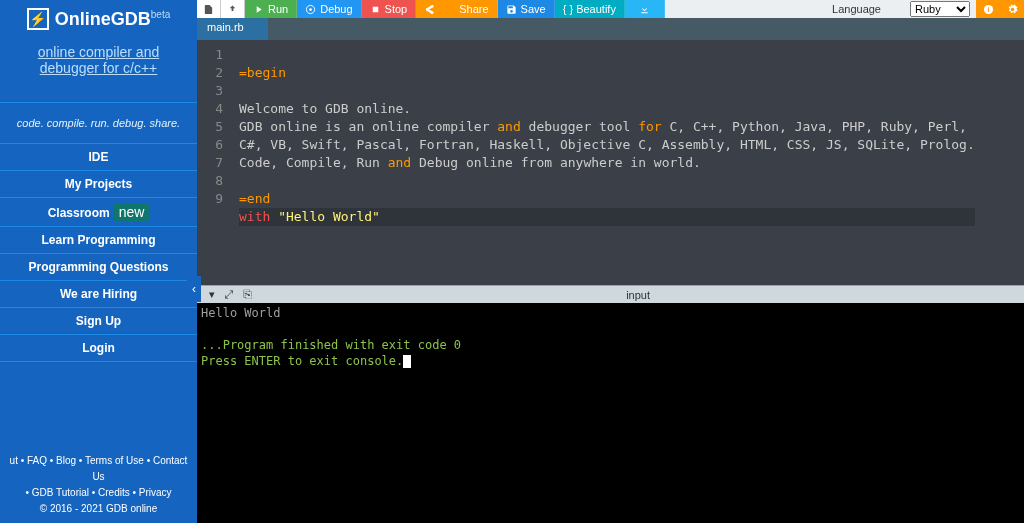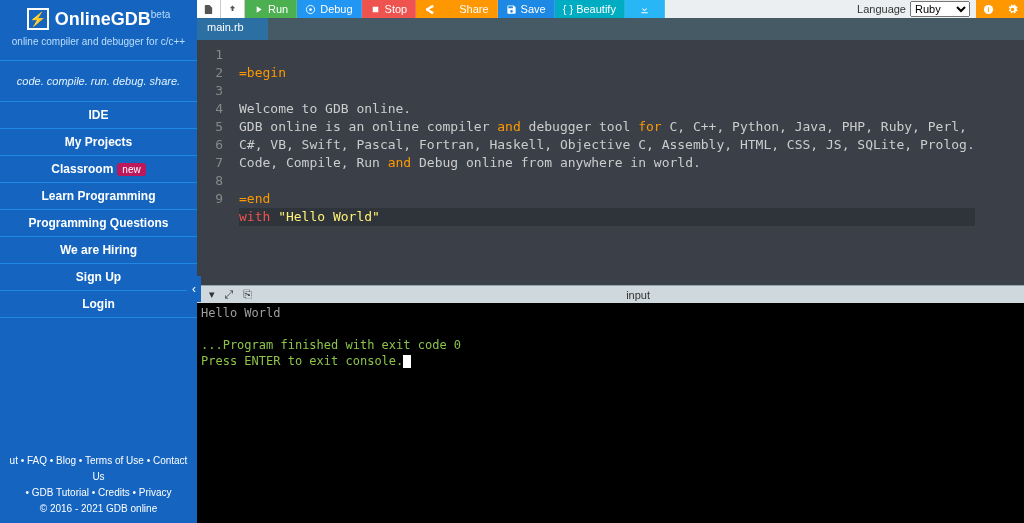--- a/index.html
+++ b/index.html
@@ -2,36 +2,36 @@
 <html><head>
 <meta charset="utf-8">
 <style>
 * { margin: 0; padding: 0; box-sizing: border-box; }
 body { font-family: Arial, sans-serif; font-size: 12px; width: 1024px; height: 523px; overflow: hidden; display: flex; }
 .sidebar { width: 197px; background: #1565c0; color: #fff; display: flex; flex-direction: column; }
 .logo-area { padding: 8px 10px 6px; text-align: center; }
 .logo-title { font-size: 18px; font-weight: bold; display: inline-flex; align-items: center; gap: 6px; }
 .logo-icon { width: 22px; height: 22px; border: 2px solid #fff; display: inline-flex; align-items: center; justify-content: center; font-size: 14px; }
 .beta { font-size: 10px; font-weight: normal; vertical-align: super; color: #bbdefb; }
-.tagline { font-size: 10px; color: #bbdefb; margin-top: 6px; }
-.slogan { font-size: 11px; font-style: italic; color: #e3f2fd; text-align: center; padding: 14px 0; border-top: 1px solid #1e88e5; border-bottom: 1px solid #1e88e5; margin-top: 7px; }
+.tagline { font-size: 14px; color: #bbdefb; margin-top: 14px; text-decoration: underline; }
+.slogan { font-size: 11px; font-style: italic; color: #e3f2fd; text-align: center; padding: 14px 0; border-top: 1px solid #1e88e5; border-bottom: 1px solid #1e88e5; margin-top: 20px; }
 .nav { display: flex; flex-direction: column; }
 .nav-item { text-align: center; padding: 6px 0; font-size: 12px; color: #fff; border-bottom: 1px solid #1e88e5; cursor: pointer; }
-.nav-item .badge { background: #be185d; font-size: 10px; padding: 1px 5px; border-radius: 3px; margin-left: 4px; }
+.nav-item .badge { background: #0f766e; font-size: 14px; padding: 1px 5px; border-radius: 3px; margin-left: 4px; }
 .footer { margin-top: auto; text-align: center; font-size: 10px; padding: 6px 4px; line-height: 1.6; }
 .main { flex: 1; display: flex; flex-direction: column; background: #3b4048; }
 .toolbar { height: 18px; background: #eceff1; display: flex; }
 .tb-btn { display: inline-flex; align-items: center; gap: 4px; padding: 0 8px; font-size: 11px; color: #fff; cursor: pointer; border-right: 1px solid rgba(255,255,255,0.15); }
 .tb-file { background: #fff; color: #333; border-right: 1px solid #ccc; padding: 0 6px; display: inline-flex; align-items: center; cursor: pointer; }
 .run { background: #4caf50; } .debug { background: #2196f3; } .stop { background: #ef5350; }
 .share { background: #ff9800; gap: 24px; } .save { background: #1e88e5; } .beautify { background: #00acc1; }
 .download { background: #29b6f6; padding: 0 14px; }
 .toolbar-spacer { flex: 1; }
 .lang { display: inline-flex; align-items: center; gap: 4px; padding: 0 6px; color: #333; font-size: 11px; }
-.lang select { font-size: 11px; width: 60px; }
+.lang select { font-size: 11px; width: 60px; margin-left: 25px; }
 .tb-icon { background: #ff9800; color: #fff; width: 24px; display: inline-flex; align-items: center; justify-content: center; cursor: pointer; }
 .tb-icon.gear { background: #ff9800; }
 .tabs { height: 22px; background: #455a64; display: flex; }
 .tab { background: #2b6fa3; color: #fff; font-size: 11px; padding: 3px 24px 3px 10px; cursor: pointer; }
 .editor { flex: 1; background: #3b4048; color: #ccc; font-family: 'Consolas', monospace; font-size: 13px; display: flex; overflow: hidden; position: relative; }
 .gutter { width: 32px; background: #3b4048; color: #888; text-align: right; padding: 6px 6px 0 0; line-height: 18px; }
 .code { padding: 6px 0 0 10px; line-height: 18px; white-space: pre; }
 .code .kw-and { color: #ff9800; }
 .code .kw-for { color: #ff9800; }
 .code .kw-put { color: #ef5350; }

